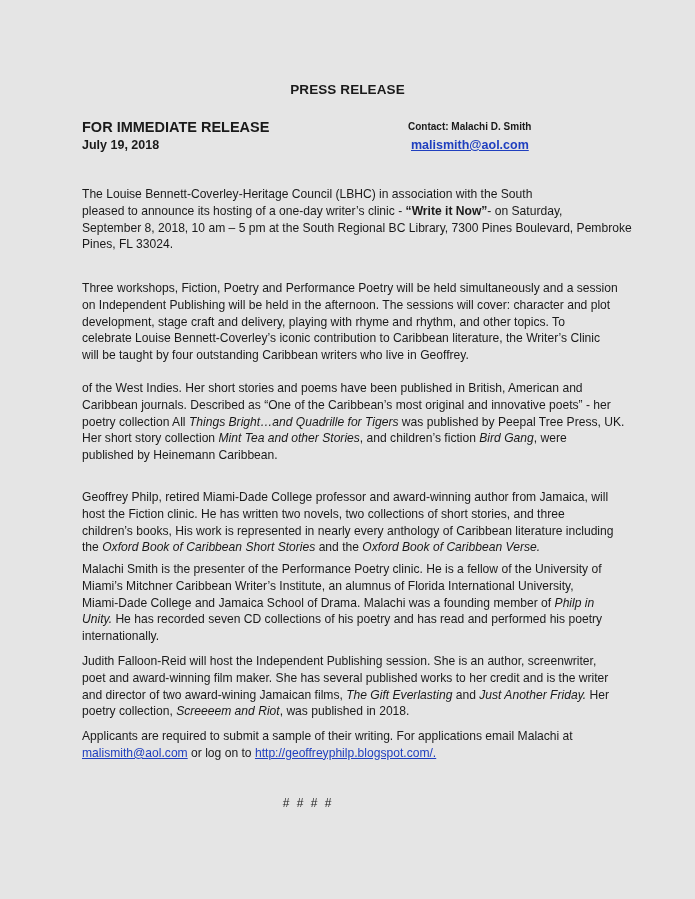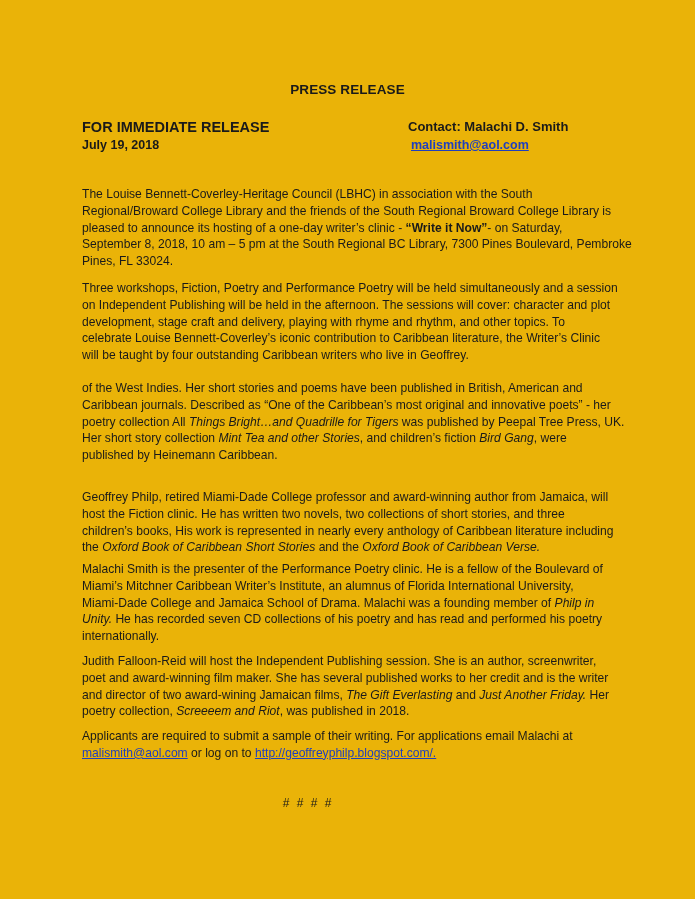--- a/index.html
+++ b/index.html
@@ -1,25 +1,25 @@
 <!DOCTYPE html>
 <html><head>
 <meta charset="utf-8">
 <style>
   html, body { margin: 0; padding: 0; background: #ffffff; }
   body { width: 695px; height: 899px; position: relative; overflow: hidden;
          font-family: "Liberation Sans", "DejaVu Sans", sans-serif; color: #1a1a1a; }
-  .page { position: absolute; left: 0; top: 0; width: 695px; height: 899px; background: #eab308; }
+  .page { position: absolute; left: 0; top: 0; width: 695px; height: 899px; background: #e5e5e5; }
   .title { position: absolute; top: 82px; left: 0; width: 695px; text-align: center;
            font-weight: bold; font-size: 13.5px; letter-spacing: 0.1px; }
   .hdr-left { position: absolute; left: 82px; top: 118px; }
   .hdr-right { position: absolute; left: 408px; top: 118px; }
   .release { font-weight: bold; font-size: 14.5px; line-height: 18px; display: block; }
   .date { font-weight: bold; font-size: 12.5px; line-height: 18px; display: block; }
-  .contact { font-weight: bold; font-size: 13px; line-height: 18px; display: block; }
+  .contact { font-weight: bold; font-size: 10px; line-height: 18px; display: block; }
   a, .link { color: #1f3fbf; text-decoration: underline; cursor: pointer; }
   .email-top { font-weight: bold; font-size: 12.5px; line-height: 18px; display: block; padding-left: 3px; }
   .para { position: absolute; left: 82px; width: 540px; font-size: 12.1px; line-height: 16.8px; }
   .line { display: block; white-space: nowrap; }
   .b { font-weight: bold; }
   .i { font-style: italic; }
   .endmark { position: absolute; top: 796px; left: 0; width: 616px; text-align: center;
              font-size: 12px; letter-spacing: 2px; }
 </style>
 </head>
@@ -34,21 +34,20 @@
     <span class="date">July 19, 2018</span>
   </div>
 
   <div class="hdr-right">
     <span class="contact">Contact: Malachi D. Smith</span>
     <span class="email-top"><a>malismith@aol.com</a></span>
   </div>
 
   <div class="para" style="top:186px">
     <span class="line">The Louise Bennett-Coverley-Heritage Council (LBHC) in association with the South</span>
-    <span class="line">Regional/Broward College Library and the friends of the South Regional Broward College Library is</span>
     <span class="line"><span>pleased to announce its hosting of a one-day writer’s clinic - </span><span class="b">“Write it Now”</span><span>- on Saturday,</span></span>
     <span class="line">September 8, 2018, 10 am – 5 pm at the South Regional BC Library, 7300 Pines Boulevard, Pembroke</span>
     <span class="line">Pines, FL 33024.</span>
   </div>
 
   <div class="para" style="top:280px">
     <span class="line">Three workshops, Fiction, Poetry and Performance Poetry will be held simultaneously and a session</span>
     <span class="line">on Independent Publishing will be held in the afternoon. The sessions will cover: character and plot</span>
     <span class="line">development, stage craft and delivery, playing with rhyme and rhythm, and other topics. To</span>
     <span class="line">celebrate Louise Bennett-Coverley’s iconic contribution to Caribbean literature, the Writer’s Clinic</span>
@@ -64,21 +63,21 @@
   </div>
 
   <div class="para" style="top:489px">
     <span class="line">Geoffrey Philp, retired Miami-Dade College professor and award-winning author from Jamaica, will</span>
     <span class="line">host the Fiction clinic. He has written two novels, two collections of short stories, and three</span>
     <span class="line">children’s books, His work is represented in nearly every anthology of Caribbean literature including</span>
     <span class="line"><span>the </span><span class="i">Oxford Book of Caribbean Short Stories</span><span> and the </span><span class="i">Oxford Book of Caribbean Verse.</span></span>
   </div>
 
   <div class="para" style="top:561px">
-    <span class="line">Malachi Smith is the presenter of the Performance Poetry clinic. He is a fellow of the Boulevard of</span>
+    <span class="line">Malachi Smith is the presenter of the Performance Poetry clinic. He is a fellow of the University of</span>
     <span class="line">Miami’s Mitchner Caribbean Writer’s Institute, an alumnus of Florida International University,</span>
     <span class="line"><span>Miami-Dade College and Jamaica School of Drama. Malachi was a founding member of </span><span class="i">Philp in</span></span>
     <span class="line"><span class="i">Unity.</span><span> He has recorded seven CD collections of his poetry and has read and performed his poetry</span></span>
     <span class="line">internationally.</span>
   </div>
 
   <div class="para" style="top:653px">
     <span class="line">Judith Falloon-Reid will host the Independent Publishing session. She is an author, screenwriter,</span>
     <span class="line">poet and award-winning film maker. She has several published works to her credit and is the writer</span>
     <span class="line"><span>and director of two award-wining Jamaican films, </span><span class="i">The Gift Everlasting</span><span> and </span><span class="i">Just Another Friday.</span><span> Her</span></span>

